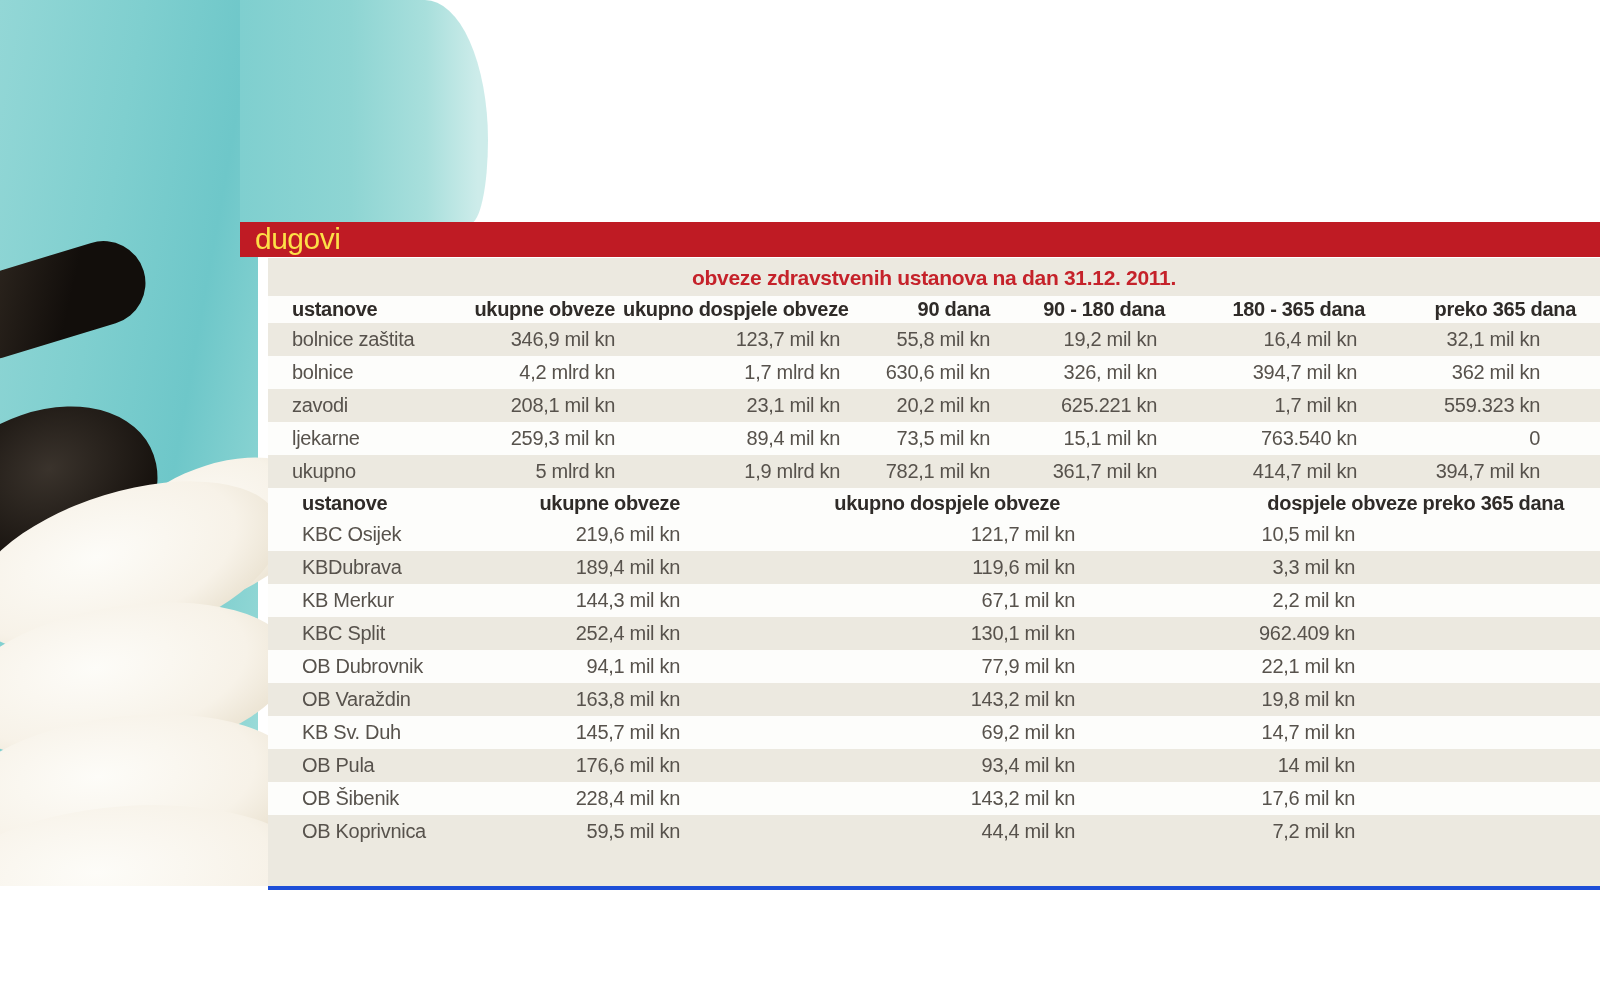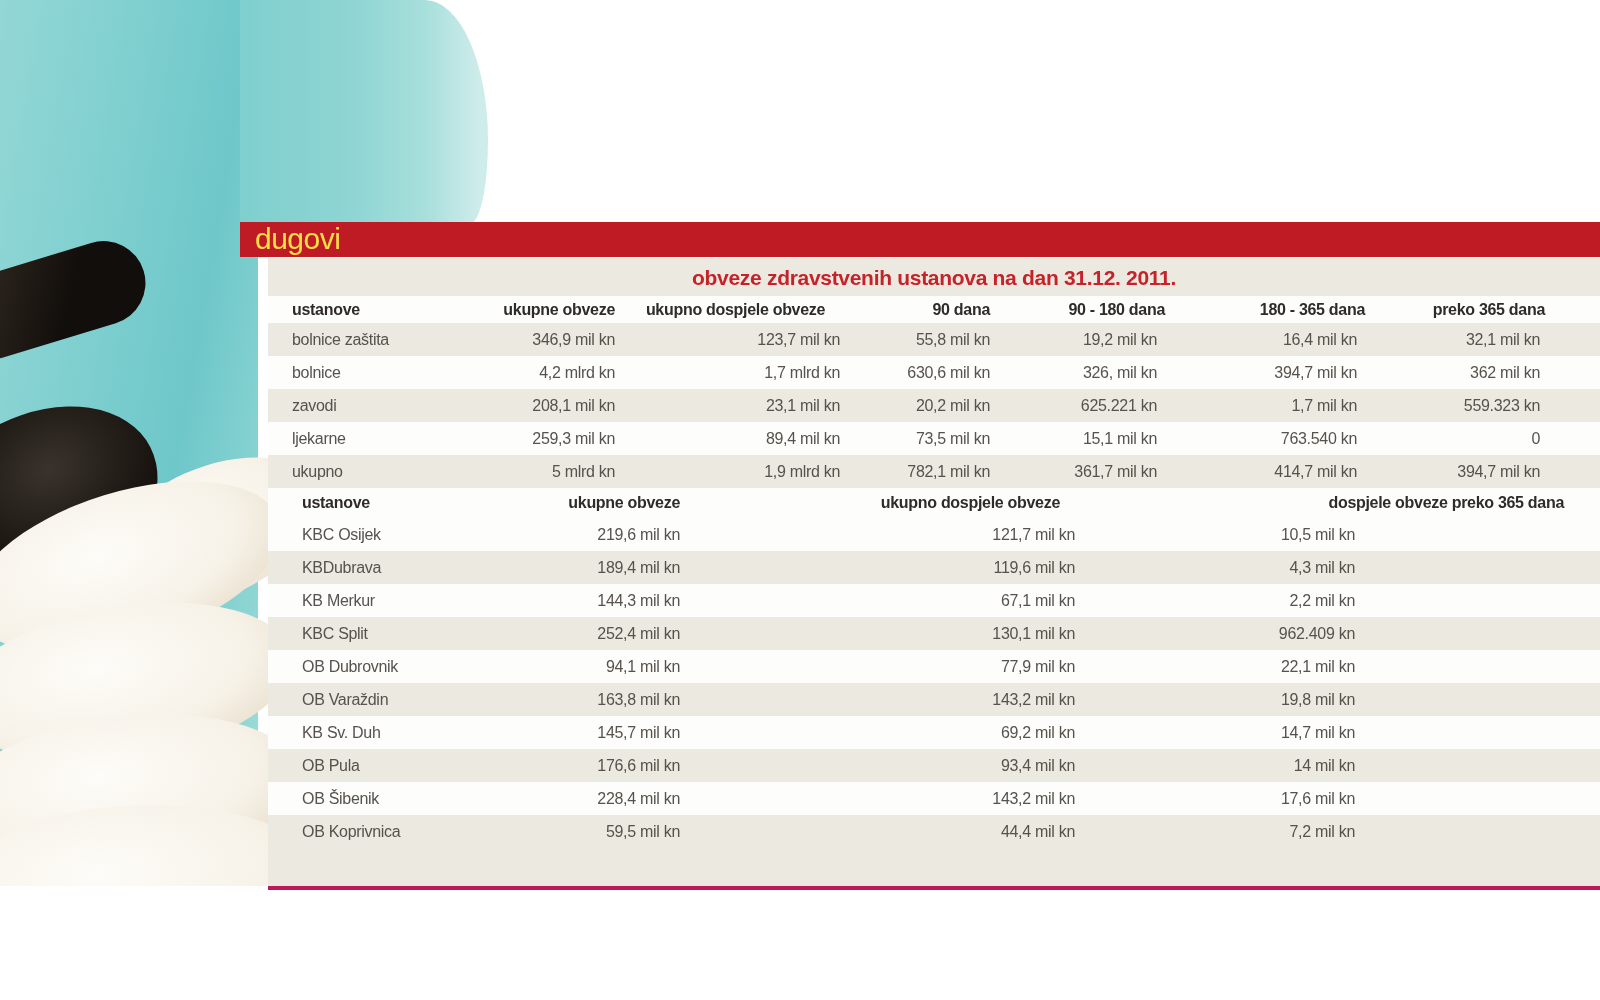--- a/index.html
+++ b/index.html
@@ -28,38 +28,38 @@
   .palm{left:-66px;top:806px;width:390px;height:170px;transform:rotate(-4deg);}
   .knuckle{left:96px;top:468px;width:230px;height:130px;transform:rotate(-24deg);}
 
   
   .banner{position:absolute;left:240px;top:222px;right:0;height:35px;
     background:#bf1b24;color:#fde047;font-size:30px;line-height:33px;
     padding-left:15px;letter-spacing:-0.5px;}
 
   
   .panel{position:absolute;left:268px;top:258px;right:0;height:628px;
-    background:#ece9e0;border-bottom:4px solid #be185d;color:#57524c;}
+    background:#ece9e0;border-bottom:4px solid #1d4ed8;color:#57524c;}
   .sec-title{height:38px;line-height:40px;text-align:center;
     color:#c5222a;font-weight:bold;font-size:21px;letter-spacing:-0.3px;}
   .sec-title.second{height:36px;line-height:36px;}
   table{width:100%;border-collapse:collapse;table-layout:fixed;
-    font-size:16px;letter-spacing:-0.3px;}
+    font-size:20px;letter-spacing:-0.3px;}
   th{font-weight:bold;color:#2f2b28;background:#fdfdfb;white-space:nowrap;
     text-align:right;padding:0 8px 0 0;}
   td{white-space:nowrap;text-align:right;padding:0 8px 0 0;overflow:hidden;}
   th:first-child,td:first-child{text-align:left;padding:0 0 0 24px;}
   
   .t1 thead tr{height:27px;}
   .t1 tbody tr{height:33px;}
   .t1 tbody tr:nth-child(even){background:#fdfdfb;}
   .t1 th:nth-child(3){text-align:center;padding-right:0;}
   .t1 th:nth-child(5),.t1 th:nth-child(6){padding-right:0;}
   .t1 td:last-child{padding-right:60px;}
-  .t1 th:last-child{padding-right:55px;}
+  .t1 th:last-child{padding-right:24px;}
   
   .t2 thead tr{height:30px;}
   .t2 tbody tr{height:33px;}
   .t2 tbody tr:nth-child(odd){background:#fdfdfb;}
   .t2 td:nth-child(2){padding-right:10px;}
   .t2 th:nth-child(2){padding-right:10px;}
   .t2 td:nth-child(3){padding-right:10px;}
   .t2 th:nth-child(3){padding-right:25px;}
   .t2 td:nth-child(4){padding-right:245px;}
   .t2 th:nth-child(4){padding-right:36px;}
@@ -176,21 +176,21 @@
         <tr>
           <td>KBC Osijek</td>
           <td>219,6 mil kn</td>
           <td>121,7 mil kn</td>
           <td>10,5 mil kn</td>
         </tr>
         <tr>
           <td>KBDubrava</td>
           <td>189,4 mil kn</td>
           <td>119,6 mil kn</td>
-          <td>4,3 mil kn</td>
+          <td>3,3 mil kn</td>
         </tr>
         <tr>
           <td>KB Merkur</td>
           <td>144,3 mil kn</td>
           <td>67,1 mil kn</td>
           <td>2,2 mil kn</td>
         </tr>
         <tr>
           <td>KBC Split</td>
           <td>252,4 mil kn</td>

